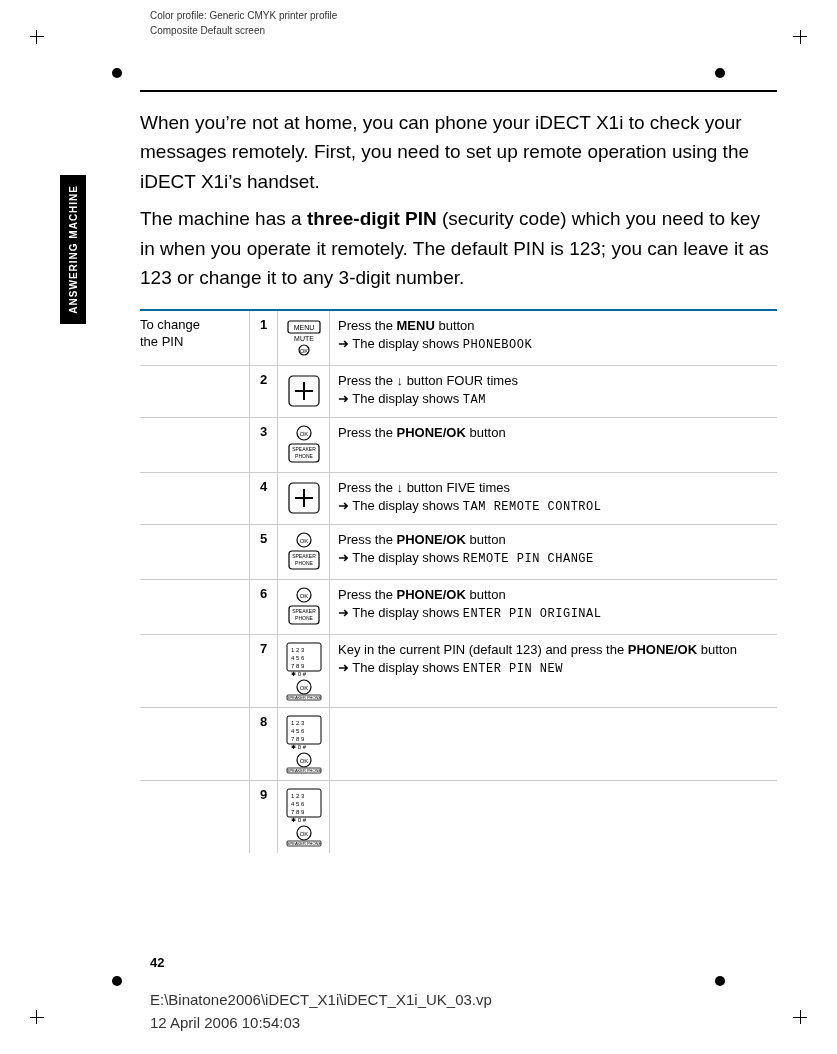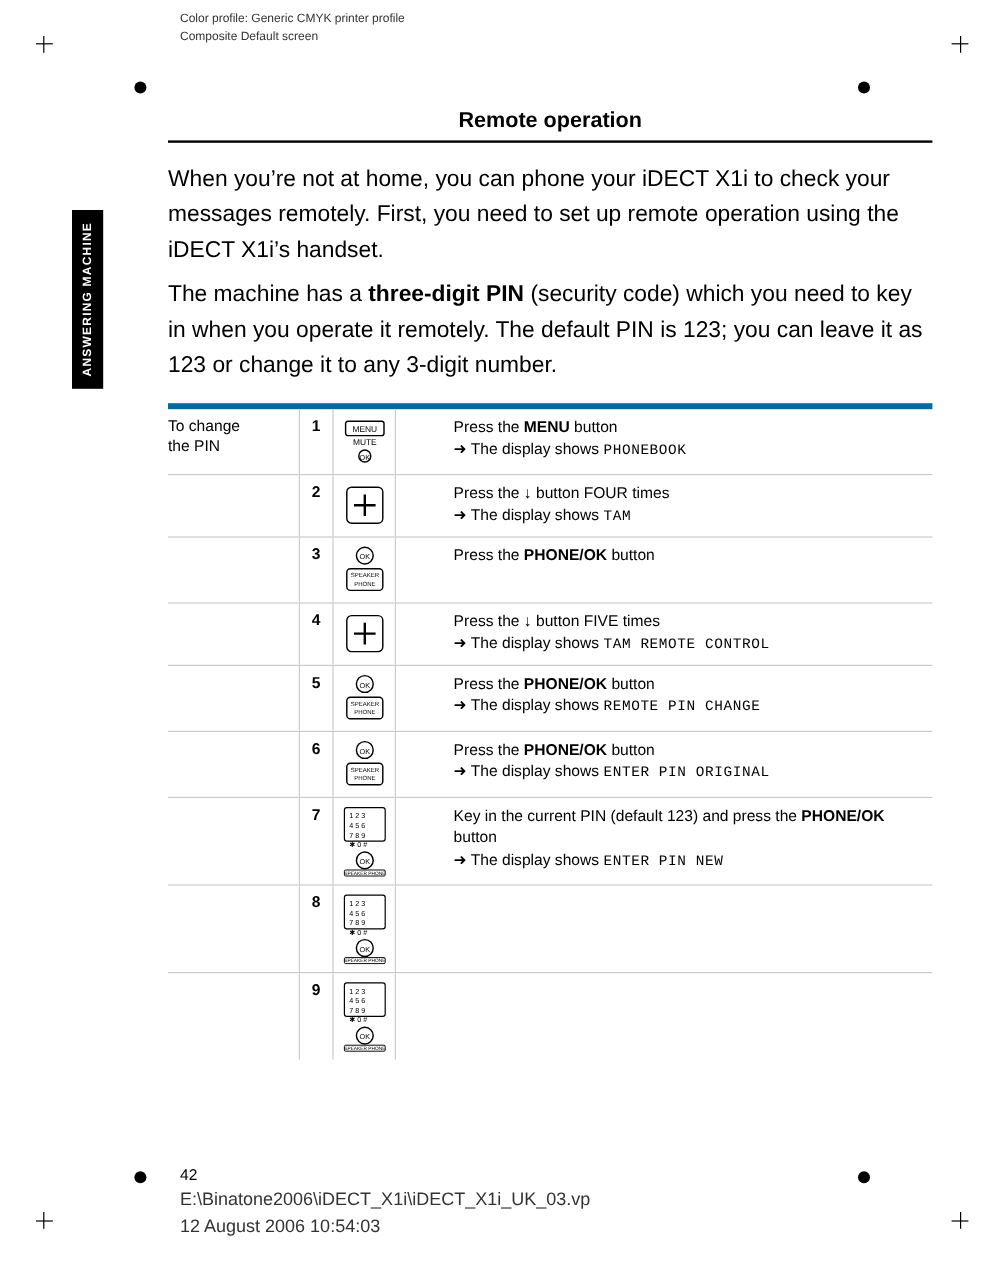--- a/index.html
+++ b/index.html
@@ -66,24 +66,24 @@
       bottom: 20px;
       left: 150px;
       font-size: 15px;
       color: #333;
       line-height: 1.5;
     }
 
     
     .page-number {
       position: absolute;
-      bottom: 68px;
+      bottom: 84px;
       left: 150px;
       font-size: 13px;
-      font-weight: normal;
+      font-weight: bold;
       margin-top: 44px;
     }
 
     
     .main-content {
       position: absolute;
       top: 90px;
       left: 140px;
       right: 60px;
       bottom: 100px;
@@ -128,21 +128,21 @@
     .intro-text {
       font-size: 19px;
       line-height: 1.55;
       margin-bottom: 10px;
     }
     .intro-text p { margin-bottom: 8px; }
 
     
     .steps-section {
       margin-top: 16px;
-      border-top: 5px solid #0369a1;
+      border-top: 2px solid #0369a1;
     }
 
     .step-row {
       display: flex;
       border-bottom: 1px solid #ccc;
       min-height: 52px;
     }
 
     .step-row:last-child {
       border-bottom: none;
@@ -181,21 +181,20 @@
       display: flex;
       align-items: center;
       justify-content: center;
     }
 
     .step-desc {
       flex: 1;
       padding: 6px 8px;
       font-size: 13px;
       line-height: 1.45;
-      margin-left: 40px;
     }
 
     .step-desc .arrow {
       font-weight: normal;
     }
     .step-desc .display-text {
       font-family: 'Courier New', monospace;
       font-size: 12px;
       letter-spacing: 0.5px;
     }
@@ -217,21 +216,20 @@
   <div>Color profile: Generic CMYK printer profile</div>
   <div>Composite  Default screen</div>
 </div>
 
 <div class="sidebar-tab">
   <span>ANSWERING MACHINE</span>
 </div>
 
 <div class="main-content">
 
-  <div class="page-title">Remote operation</div>
   <hr class="title-rule">
 
   <div class="intro-text">
     <p>When you’re not at home, you can phone your iDECT X1i to check your messages remotely. First, you need to set up remote operation using the iDECT X1i’s handset.</p>
     <p>
       <span>The machine has a </span><strong>three-digit PIN</strong><span> (security code) which you need to key in when you operate it remotely. The default PIN is 123; you can leave it as 123 or change it to any 3-digit number.</span>
     </p>
   </div>
 
   <div class="steps-section">
@@ -406,14 +404,14 @@
       </div>
     </div>
 
   </div>
 </div>
 
 <div class="page-number">42</div>
 
 <div class="bottom-info">
   <div>E:\Binatone2006\iDECT_X1i\iDECT_X1i_UK_03.vp</div>
-  <div>12 August 2006 10:54:03</div>
+  <div>12 April 2006 10:54:03</div>
 </div>
 
 </body></html>

